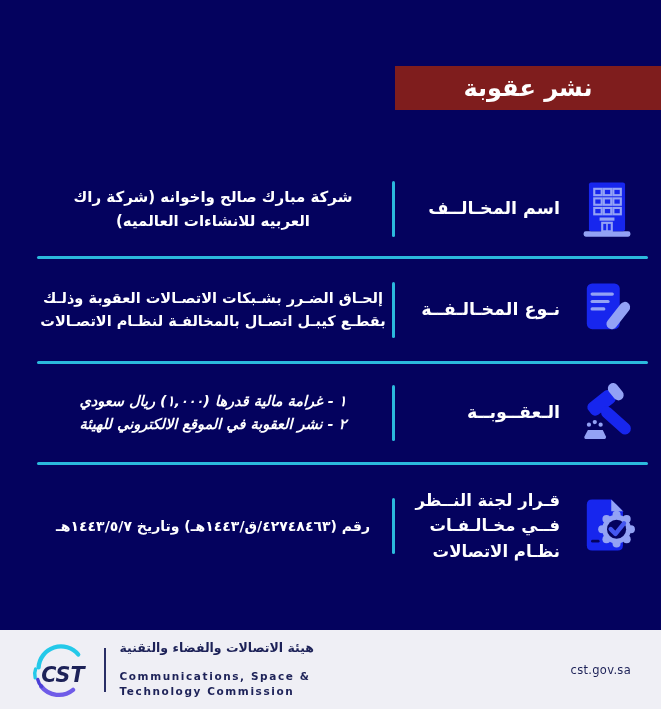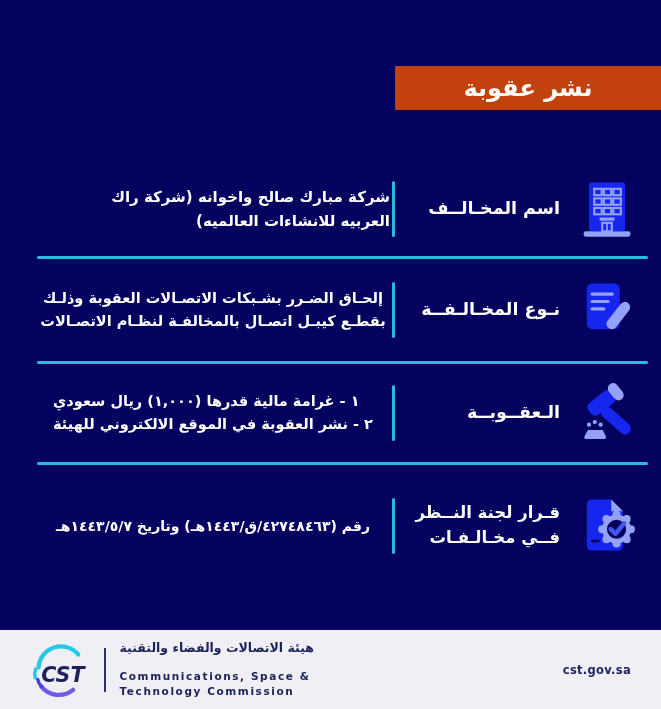--- a/index.html
+++ b/index.html
@@ -2,50 +2,50 @@
 <html lang="ar"><head>
 <meta charset="utf-8">
 <style>
   * { margin:0; padding:0; box-sizing:border-box; }
   html,body { width:661px; height:709px; }
   body { font-family:"DejaVu Sans","Liberation Sans",sans-serif; }
   .page { position:relative; width:661px; height:709px; background:#04025E; overflow:hidden; }
 
   
   .banner { position:absolute; top:66px; left:395px; right:0; height:44px;
-            background:#c2410c; display:flex; align-items:center; justify-content:center; }
+            background:#7f1d1d; display:flex; align-items:center; justify-content:center; }
   .banner-title { color:#FFFFFF; font-size:24px; font-weight:600; direction:rtl; letter-spacing:.5px; }
 
   
   .row { position:absolute; left:0; right:0; }
   .row-icon { position:absolute; right:20px; top:50%; transform:translateY(-50%);
               width:68px; height:68px; }
   .row-icon svg { width:100%; height:100%; display:block; }
   .row-label { position:absolute; right:101px; top:50%; transform:translateY(-50%);
                direction:rtl; text-align:right; color:#FFFFFF; font-weight:700;
                font-size:17.5px; line-height:1.55; white-space:nowrap; }
   .vline { position:absolute; left:392px; top:50%; transform:translateY(-50%);
            width:3px; height:56px; background:#2BB9DD; border-radius:2px; }
   .row-content { position:absolute; left:36px; width:354px; top:50%; transform:translateY(-50%);
                  direction:rtl; text-align:center; color:#FFFFFF; font-weight:700;
                  font-size:14.5px; line-height:1.6; }
-  .row-content .num-list { display:inline-block; text-align:left; }
+  .row-content .num-list { display:inline-block; text-align:center;font-style:italic; }
   .hdivider { position:absolute; left:37px; width:611px; height:2.5px;
               background:#2BB9DD; border-radius:2px; }
 
   
   .footer { position:absolute; left:0; right:0; bottom:0; height:79px; background:#EFEFF5;
             display:flex; align-items:center; padding:0 30px; }
   .logo-wrap { width:62px; height:56px; flex:0 0 auto;font-style:italic; }
   .logo-wrap svg { width:100%; height:100%; display:block; }
   .footer-vline { width:1.5px; height:44px; background:#2A2F66; margin:0 14px 0 12px; }
   .org-block { display:flex; flex-direction:column; gap:14px; }
   .org-ar { direction:rtl; text-align:left; color:#1D2258; font-weight:700; font-size:12.5px; }
   .org-en { color:#1D2258; font-weight:700; font-size:10.5px; letter-spacing:1.6px; line-height:1.45; }
-  .website { margin-left:auto; color:#1D2258; font-weight:700; font-size:11.5px; letter-spacing:.3px; }
+  .website { margin-left:auto; color:#1D2258; font-weight:400; font-size:11.5px; letter-spacing:.3px; }
 </style>
 </head>
 <body>
 
 <div class="page">
 
   <div class="banner">
     <span class="banner-title">نشر عقوبة</span>
   </div>
 
@@ -65,21 +65,21 @@
             <rect x="29" y="31" width="7" height="6"></rect>
             <rect x="38" y="31" width="7" height="6"></rect>
         </g>
         <rect x="25" y="40" width="14" height="3" fill="#93A2F5"></rect>
         <rect x="27.5" y="45" width="9" height="8" fill="none" stroke="#93A2F5" stroke-width="2"></rect>
         <line x1="32" y1="45" x2="32" y2="53" stroke="#93A2F5" stroke-width="1.5"></line>
       </svg>
     </div>
     <div class="row-label">اسم المخـالــف</div>
     <div class="vline"></div>
-    <div class="row-content" style="font-size:15px;text-align:right;">
+    <div class="row-content" style="font-size:15px;">
       <div>شركة مبارك صالح واخوانه (شركة راك</div>
       <div>العربيه للانشاءات العالميه)</div>
     </div>
   </section>
   <div class="hdivider" style="top:256px;"></div>
 
   <section class="row" style="top:257px; height:105px;">
     <div class="row-icon">
       <svg viewBox="0 0 64 64">
         <rect x="13" y="7" width="31" height="43" rx="5" fill="#1726EE"></rect>
@@ -146,20 +146,21 @@
             <circle cx="31.5" cy="25.5" r="3.8"></circle>
           <circle cx="41" cy="35" r="13.5"></circle>
         </g>
         <circle cx="41" cy="35" r="9" fill="#04025E"></circle>
         <path d="M35.5 35 L40 39.5 L48 29.5" fill="none" stroke="#4456F0" stroke-width="4.2" stroke-linecap="round" stroke-linejoin="round"></path>
       </svg>
     </div>
     <div class="row-label" style="font-size:16.5px;">
       <div>قـرار لجنة النــظر</div>
       <div>فــي مخـالـفـات</div>
+      <div>نظـام الاتصالات</div>
     </div>
     <div class="vline"></div>
     <div class="row-content" style="font-size:14px;">
       <div>رقم (٤٢٧٤٨٤٦٣/ق/١٤٤٣هـ) وتاريخ ١٤٤٣/٥/٧هـ</div>
     </div>
   </section>
 
   <footer class="footer">
     <div class="logo-wrap">
       <svg viewBox="0 0 72 62">

